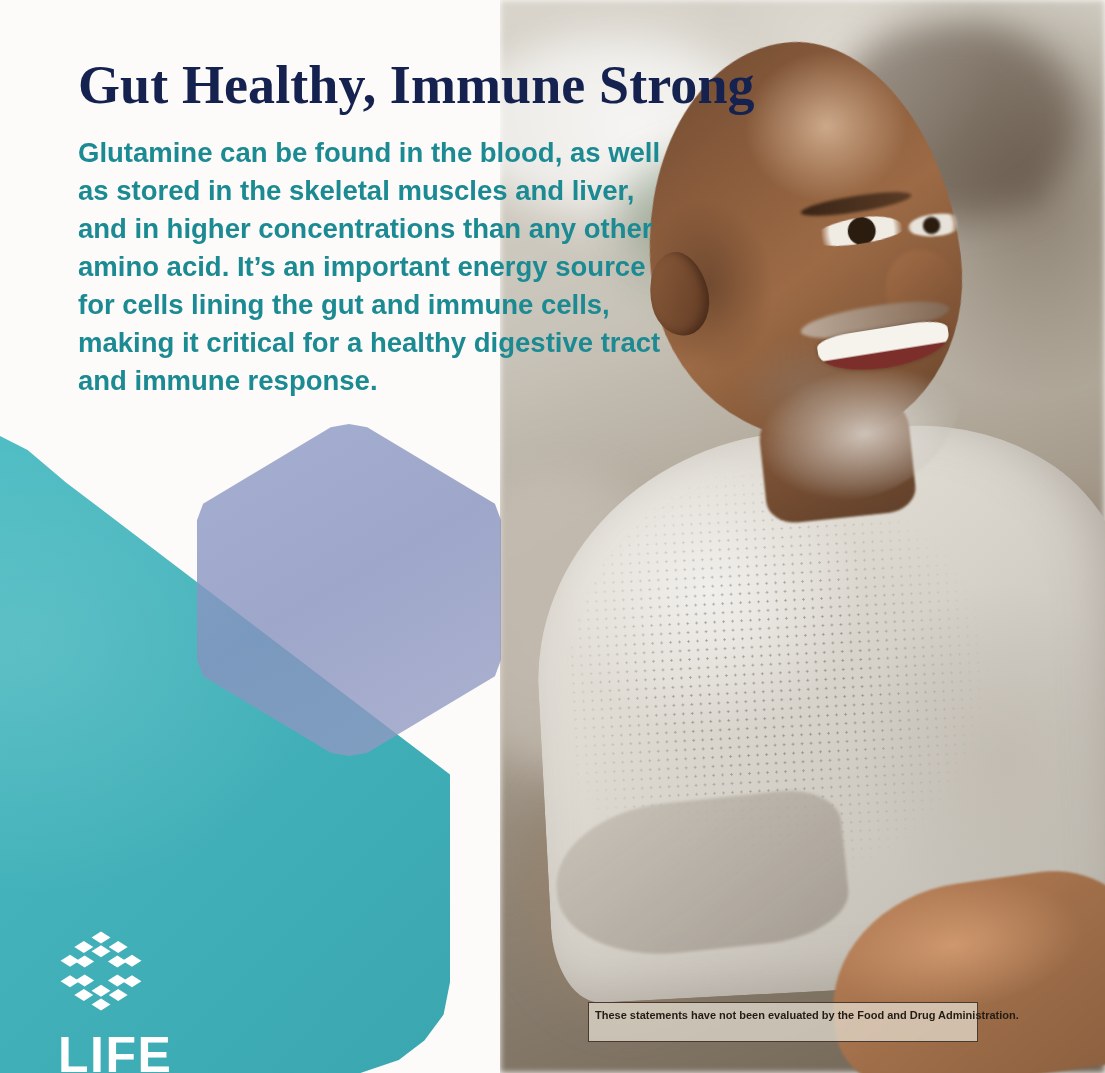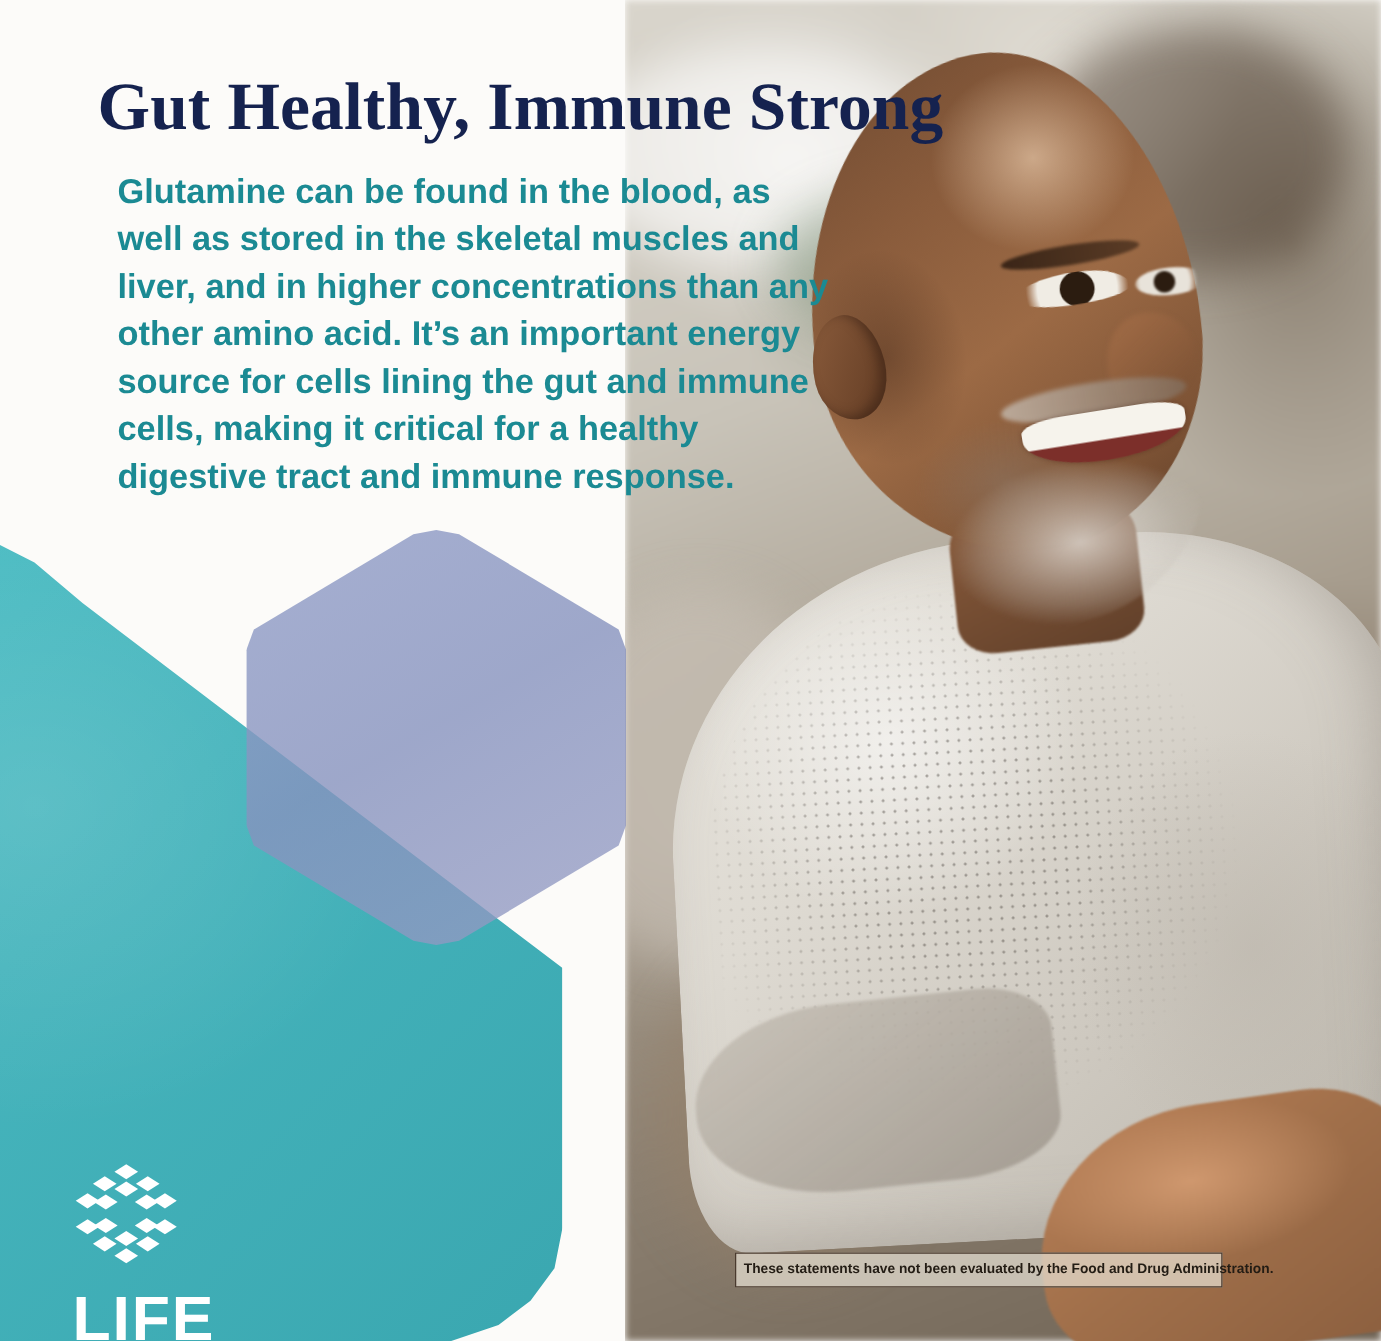--- a/index.html
+++ b/index.html
@@ -282,21 +282,21 @@
     margin: 0 0 20px 0;
     font-family: "Liberation Serif", "DejaVu Serif", serif;
     font-weight: 700;
     font-size: 54px;
     line-height: 1.08;
     letter-spacing: 0.1px;
     color: #15224f;
     white-space: nowrap;
   }
   .body-copy {
-    margin: 16px;
+    margin: 0;
     font-family: "Liberation Sans", sans-serif;
     font-weight: 700;
     font-size: 27.5px;
     line-height: 1.38;
     color: #1b8a93;
     max-width: 600px;
   }
 
   
   .logo {
@@ -332,21 +332,21 @@
     margin-left: 3px;
     margin-top: 2px;
   }
 
   
   .disclaimer {
     position: absolute;
     left: 588px;
     top: 1002px;
     width: 390px;
-    padding: 5px 6px 6px 6px;
+    padding: 5px 6px 18px 6px;
     box-sizing: border-box;
     border: 1px solid #4a3a2e;
     background: rgba(232,226,214,0.70);
     text-align: center;
   }
   .disclaimer-line {
     display: block;
     font-family: "Liberation Sans", sans-serif;
     font-weight: 700;
     font-size: 11px;

